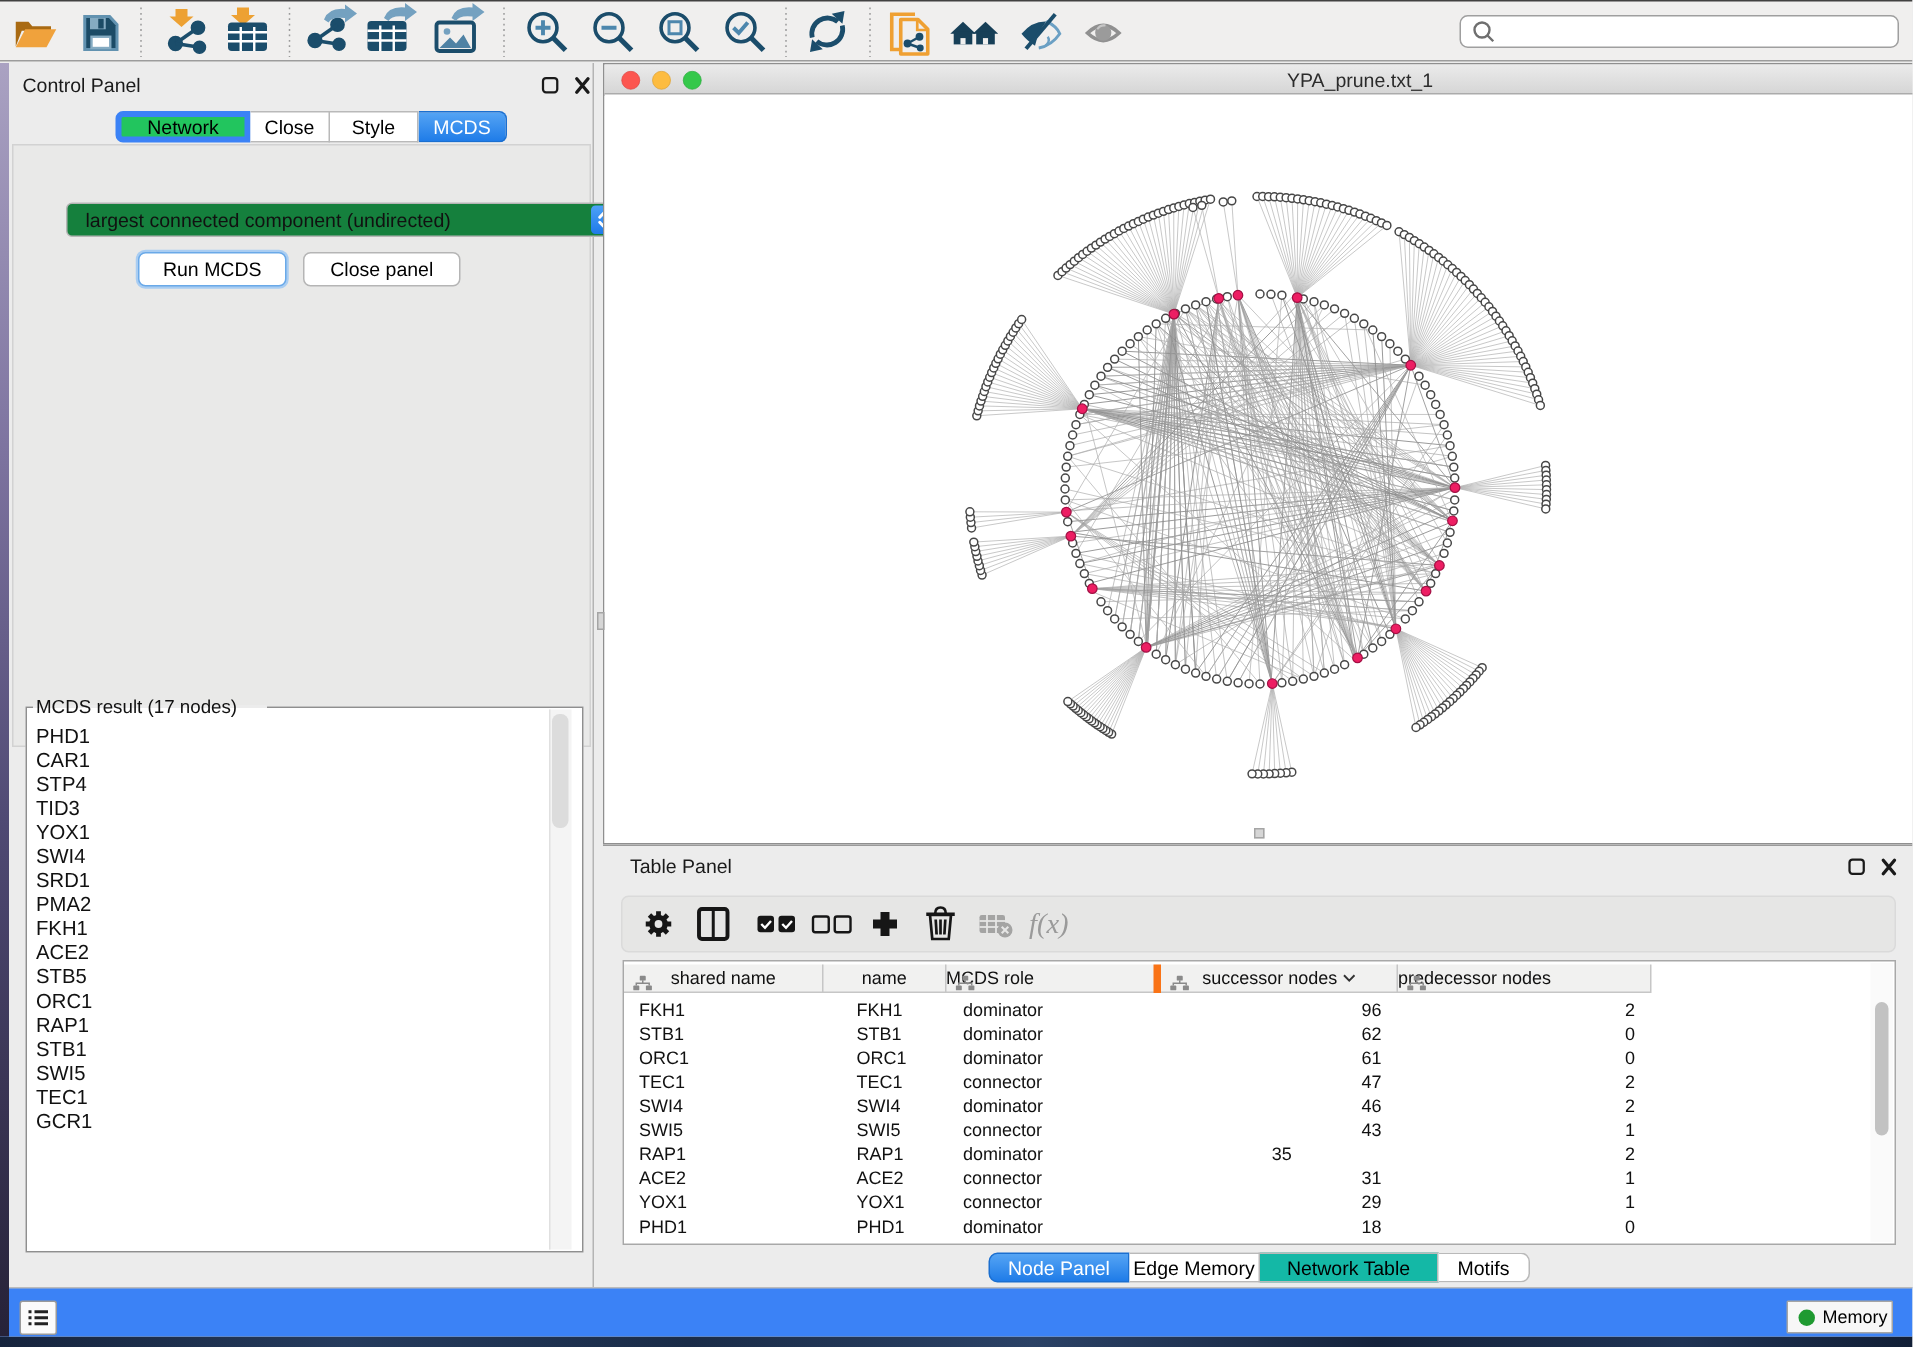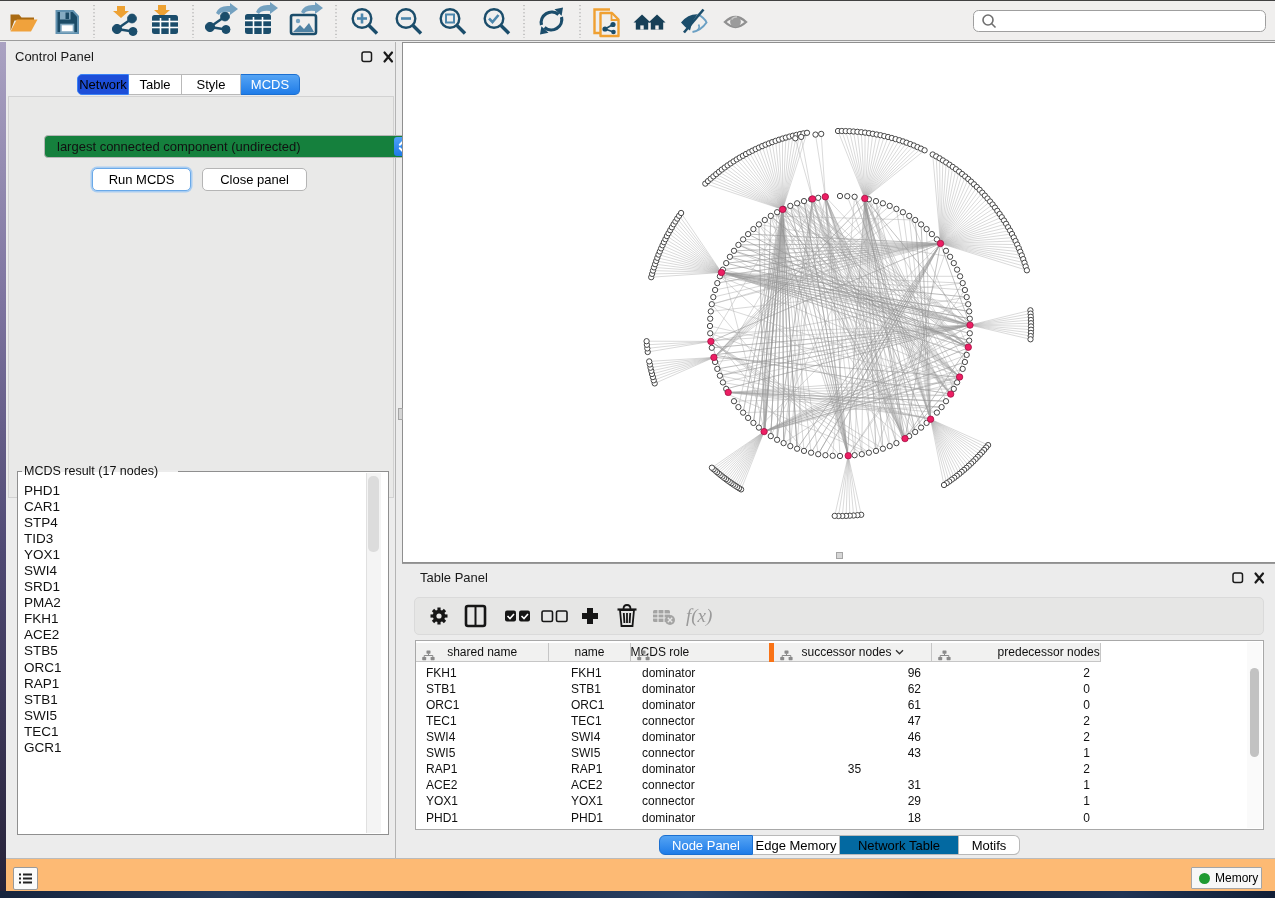--- a/index.html
+++ b/index.html
@@ -142,22 +142,22 @@
 <div class="abs" style="left:0;top:891px;width:1275px;height:7px;background:linear-gradient(90deg,#16243d,#253b5d 18%,#1a2c48 36%,#2b4266 54%,#15233c 72%,#1f3354 88%,#121f36)"></div>
 
 <div class="abs" style="left:6px;top:42px;width:390px;height:816px;background:#ececec;border-right:1px solid #b4b4b4">
   <div class="abs" style="left:9px;top:7px;font-size:13px;color:#1a1a1a">Control Panel</div>
   <svg class="abs" style="left:354px;top:8px" width="36" height="14" viewBox="0 0 36 14">
     <rect x="2" y="2" width="9.5" height="9.5" rx="2" fill="none" stroke="#1a1a1a" stroke-width="1.5"></rect>
     <path d="M24.5 2.5 L32 11.5 M32 2.5 L24.5 11.5" stroke="#1a1a1a" stroke-width="2.2" stroke-linecap="round"></path>
   </svg>
 
   <div class="abs" style="left:71px;top:32px;height:21px;display:flex;font-size:13px">
-    <div style="width:52px;background:#1d4ed8;border:1px solid #3b82f6;border-radius:5px 0 0 5px;display:flex;align-items:center;justify-content:center">Network</div>
-    <div style="width:53px;background:#fff;border:1px solid #b9b9b9;border-left:none;display:flex;align-items:center;justify-content:center">Table</div>
+    <div style="width:90px;background:#22c55e;border:4px solid #3b82f6;border-radius:5px 0 0 5px;display:flex;align-items:center;justify-content:center">Network</div>
+    <div style="width:53px;background:#fff;border:1px solid #b9b9b9;border-left:none;display:flex;align-items:center;justify-content:center">Close</div>
     <div style="width:59px;background:#fff;border:1px solid #b9b9b9;border-left:none;display:flex;align-items:center;justify-content:center">Style</div>
     <div style="width:59px;background:linear-gradient(#55a4f4,#1f7ce8);color:#fff;border:1px solid #1b6fd0;border-left:none;border-radius:0 5px 5px 0;display:flex;align-items:center;justify-content:center">MCDS</div>
   </div>
 
   <div class="abs" style="left:2px;top:54px;width:386px;height:402px;background:#e9e9e8;border:1px solid #d2d2d2"></div>
 
   <div class="abs" style="left:38px;top:93px;width:371px;height:23px;background:#15803d;border:1px solid #b5b5b5;border-radius:4px">
     <div class="abs" style="left:12px;top:3px;font-size:13px;color:#111">largest connected component (undirected)</div>
     <div class="abs" style="right:1px;top:1px;width:19px;height:19px;background:linear-gradient(#4da1f8,#1f7ae8);border-radius:3px">
       <svg width="19" height="19" viewBox="0 0 19 19">
@@ -172,20 +172,28 @@
   <div class="abs" style="left:11px;top:429px;width:372px;height:364px;background:#fff;border:1px solid #8f8f8f"></div>
   <div class="abs" style="left:16px;top:428px;width:156px;height:3px;background:#ececec"></div>
   <div class="abs" style="left:16px;top:430px;width:156px;height:3px;background:#fff"></div>
   <div class="abs" style="left:18px;top:422px;font-size:12.5px;color:#111">MCDS result (17 nodes)</div>
   <div class="abs" style="left:18px;top:441px;font-size:13.5px;line-height:16.05px;color:#111">PHD1<br>CAR1<br>STP4<br>TID3<br>YOX1<br>SWI4<br>SRD1<br>PMA2<br>FKH1<br>ACE2<br>STB5<br>ORC1<br>RAP1<br>STB1<br>SWI5<br>TEC1<br>GCR1</div>
   <div class="abs" style="left:360px;top:431px;width:15px;height:360px;background:#f4f4f4;border-left:1px solid #e0e0e0"></div>
   <div class="abs" style="left:362px;top:434px;width:11px;height:76px;background:#dcdcdc;border-radius:5px"></div>
 </div>
 
 <div class="abs" style="left:402px;top:42px;width:873px;height:521px;border:1px solid #8f8f8f;border-right:none;background:#fff">
+  <div class="abs" style="left:0;top:0;width:873px;height:20px;background:linear-gradient(#ebebeb,#d6d6d6);border-bottom:1px solid #ababab">
+    <svg class="abs" style="left:11px;top:4px" width="72" height="13" viewBox="0 0 72 13">
+      <circle cx="6.5" cy="6.5" r="6" fill="#fc5650" stroke="#df4744" stroke-width="0.5"></circle>
+      <circle cx="27" cy="6.5" r="6" fill="#fdbc40" stroke="#dfa336" stroke-width="0.5"></circle>
+      <circle cx="47.5" cy="6.5" r="6" fill="#34c84a" stroke="#2dad40" stroke-width="0.5"></circle>
+    </svg>
+    <div class="abs" style="left:455px;top:3px;font-size:13px;color:#2b2b2b">YPA_prune.txt_1</div>
+  </div>
   <div class="abs" style="left:0;top:21px;width:871px;height:498px;background:#fff;overflow:hidden">
 <svg width="871" height="498" viewBox="0 0 871 498" style="position:absolute;left:0;top:0">
 <g stroke-linecap="round">
 <line x1="379.6" y1="145.4" x2="302.3" y2="119.6" stroke="#b5b5b5" stroke-width="0.5"></line>
 <line x1="379.6" y1="145.4" x2="305.0" y2="117.1" stroke="#b5b5b5" stroke-width="0.5"></line>
 <line x1="379.6" y1="145.4" x2="307.7" y2="114.7" stroke="#b5b5b5" stroke-width="0.5"></line>
 <line x1="379.6" y1="145.4" x2="310.4" y2="112.4" stroke="#b5b5b5" stroke-width="0.5"></line>
 <line x1="379.6" y1="145.4" x2="313.2" y2="110.1" stroke="#b5b5b5" stroke-width="0.5"></line>
 <line x1="379.6" y1="145.4" x2="316.0" y2="107.8" stroke="#b5b5b5" stroke-width="0.5"></line>
 <line x1="379.6" y1="145.4" x2="318.8" y2="105.6" stroke="#b5b5b5" stroke-width="0.5"></line>
@@ -1045,21 +1053,21 @@
 <div style="position:absolute;left:358.4px;top:0;width:157.6px;height:19px;border-right:1px solid #c6c6c6;text-align:center;line-height:19px;overflow:hidden"><span style="position:absolute;left:6px;top:4px"><svg width="13" height="11" viewBox="0 0 13 11" style="vertical-align:-1px">
             <g fill="#8a8a8a">
               <rect x="4.5" y="0.5" width="4" height="3.2" rx="0.6"></rect>
               <rect x="0.2" y="7" width="4" height="3.2" rx="0.6"></rect>
               <rect x="8.6" y="7" width="4" height="3.2" rx="0.6"></rect>
               <path d="M6.5 3.5 v2 M2.2 7 v-1.5 h8.6 V7" stroke="#8a8a8a" fill="none" stroke-width="1"></path>
             </g>
           </svg></span>successor nodes <svg width="9" height="6" viewBox="0 0 9 6" style="vertical-align:1px">
           <path d="M1 1.2 L4.5 4.8 L8 1.2" fill="none" stroke="#333" stroke-width="1.3"></path>
         </svg></div>
-<div style="position:absolute;left:516px;top:0;width:168.7px;height:19px;border-right:1px solid #c6c6c6;text-align:right;line-height:19px;overflow:hidden"><span style="position:absolute;left:6px;top:4px"><svg width="13" height="11" viewBox="0 0 13 11" style="vertical-align:-1px">
+<div style="position:absolute;left:516px;top:0;width:168.7px;height:19px;border-right:1px solid #c6c6c6;text-align:left;line-height:19px;overflow:hidden"><span style="position:absolute;left:6px;top:4px"><svg width="13" height="11" viewBox="0 0 13 11" style="vertical-align:-1px">
             <g fill="#8a8a8a">
               <rect x="4.5" y="0.5" width="4" height="3.2" rx="0.6"></rect>
               <rect x="0.2" y="7" width="4" height="3.2" rx="0.6"></rect>
               <rect x="8.6" y="7" width="4" height="3.2" rx="0.6"></rect>
               <path d="M6.5 3.5 v2 M2.2 7 v-1.5 h8.6 V7" stroke="#8a8a8a" fill="none" stroke-width="1"></path>
             </g>
           </svg></span>predecessor nodes</div>
 </div>
 <div class="abs" style="left:14px;top:100.6px;width:831px;height:16.1px;font-size:12px;color:#111;line-height:16.1px">
       <span style="position:absolute;left:10px">FKH1</span>
@@ -1131,26 +1139,26 @@
       <span style="position:absolute;left:372px;width:133px;text-align:right">18</span>
       <span style="position:absolute;left:529px;width:145px;text-align:right">0</span>
     </div>
 
   <div class="abs" style="left:845px;top:78px;width:15px;height:186px;background:#fafafa"></div>
   <div class="abs" style="left:848px;top:104px;width:9px;height:89px;background:#c2c2c2;border-radius:4.5px"></div>
 
   <div class="abs" style="left:257px;top:271px;height:20px;display:flex;font-size:13px">
     <div style="width:94px;background:linear-gradient(#55a4f4,#1f7ce8);color:#fff;border:1px solid #1b6fd0;border-radius:6px 0 0 6px;display:flex;align-items:center;justify-content:center">Node Panel</div>
     <div style="width:87px;background:#fff;border:1px solid #b9b9b9;border-left:none;display:flex;align-items:center;justify-content:center">Edge Memory</div>
-    <div style="width:119px;background:#0369a1;border:1px solid #b9b9b9;border-left:none;display:flex;align-items:center;justify-content:center">Network Table</div>
+    <div style="width:119px;background:#14b8a6;border:1px solid #b9b9b9;border-left:none;display:flex;align-items:center;justify-content:center">Network Table</div>
     <div style="width:61px;background:#fff;border:1px solid #b9b9b9;border-left:none;border-radius:0 6px 6px 0;display:flex;align-items:center;justify-content:center">Motifs</div>
   </div>
 </div>
 
-<div class="abs" style="left:0;top:858px;width:1275px;height:33px;background:#fdba74;border-top:1px solid #bbb">
+<div class="abs" style="left:0;top:858px;width:1275px;height:33px;background:#3b82f6;border-top:1px solid #bbb">
   <div class="abs" style="left:13px;top:8px;width:25px;height:23px;background:#fbfbfb;border:1px solid #9a9a9a;border-radius:2px">
     <svg width="23" height="21" viewBox="0 0 23 21">
         <g stroke="#222" stroke-width="2">
           <line x1="9" y1="6.5" x2="18" y2="6.5"></line>
           <line x1="9" y1="10.5" x2="18" y2="10.5"></line>
           <line x1="9" y1="14.5" x2="18" y2="14.5"></line>
         </g>
         <g fill="#222">
           <rect x="5" y="5.5" width="2" height="2"></rect>
           <rect x="5" y="9.5" width="2" height="2"></rect>

